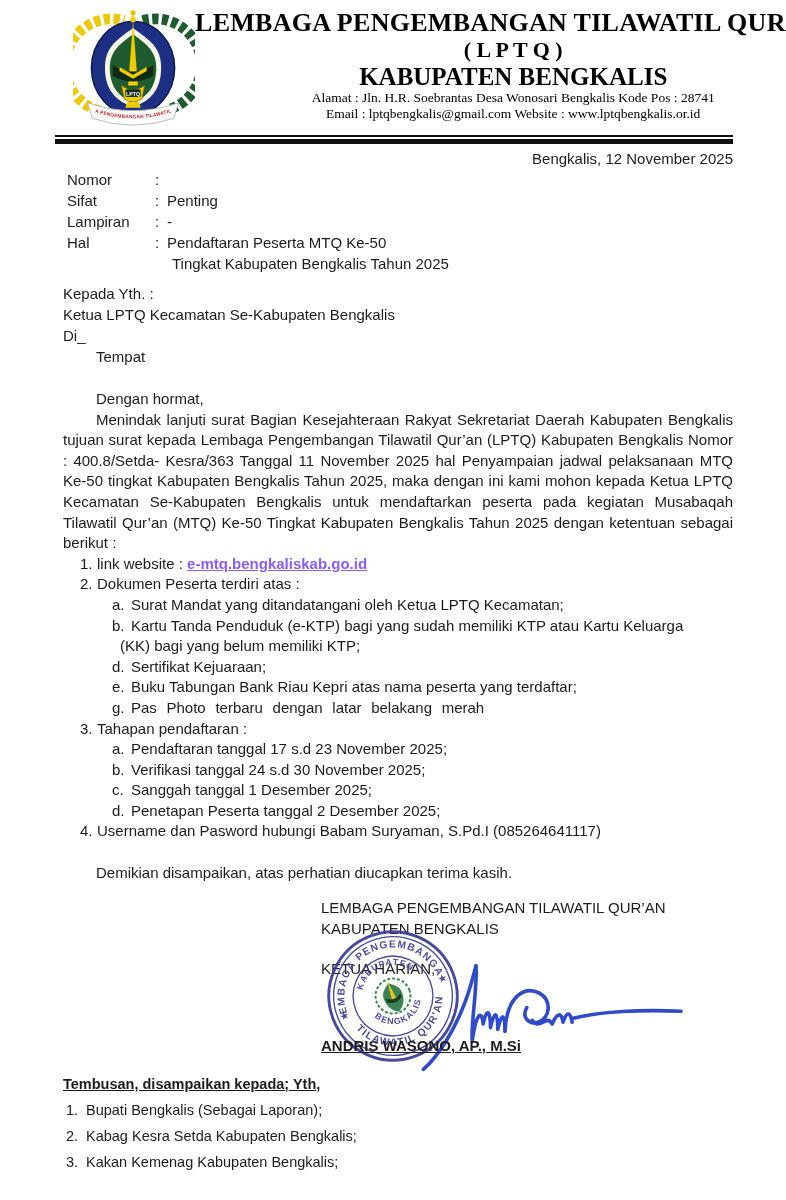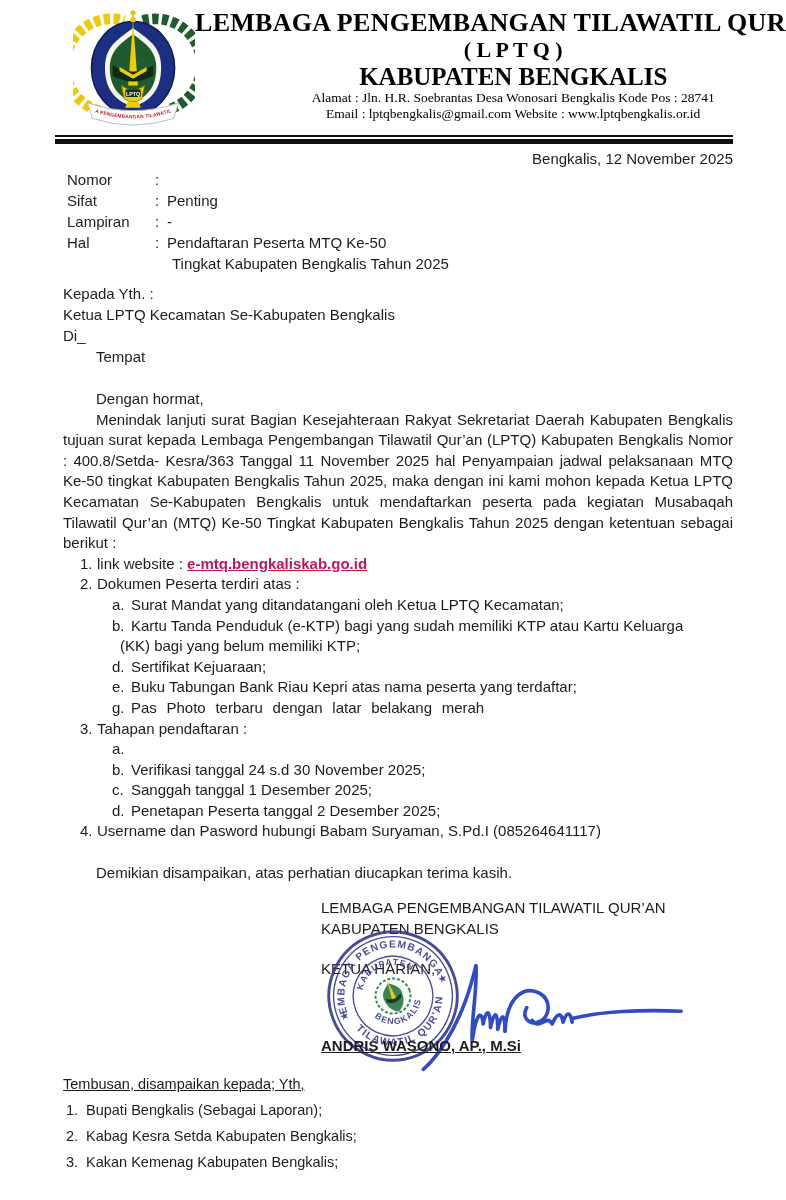--- a/index.html
+++ b/index.html
@@ -42,34 +42,34 @@
   .para { margin:0; text-align:justify; text-indent:33px; }
 
   .li  { display:flex; }
   .li  .num { flex:0 0 17px; margin-left:17px; }
   .li  .txt { flex:1; }
   .sub { display:flex; }
   .sub .num { flex:0 0 19px; margin-left:49px; }
   .sub .txt { flex:1; }
   .outdent { margin-left:-11px; }
   .g-just { word-spacing:5.5px; }
-  .weblink { font-weight:bold; text-decoration:underline; color:#be185d; }
+  .weblink { font-weight:bold; text-decoration:underline; color:#8b5cf6; }
 
   .closing { margin-top:21px; padding-left:33px; }
 
   
   .sig-block { position:relative; margin:13px 0 0 258px; width:372px; line-height:21px; }
   .sig-role { margin-top:19px; }
   .sig-name { margin-top:56px; font-weight:bold; text-decoration:underline; position:relative; z-index:3; }
   .stamp-svg { position:absolute; left:4px; top:31px; width:136px; height:136px; transform:rotate(-21deg); opacity:0.93; z-index:1; }
   .ink-svg   { position:absolute; left:92px; top:58px; width:282px; height:118px; z-index:2; }
 
   
   .tembusan { margin-top:18px; font-size:14.5px; line-height:21px; }
-  .t-head { text-decoration:underline; display:inline-block; }
+  .t-head { text-decoration:underline; display:inline-block;font-weight:bold; }
   .t-item { display:flex; margin-top:5px; }
   .t-item .num { flex:0 0 20px; margin-left:3px; }
 </style>
 </head>
 <body>
 
 <div class="page">
 
   <header class="letterhead">
     <svg class="logo-svg" viewBox="0 0 124 126" aria-hidden="true">
@@ -187,20 +187,21 @@
         <span class="num">g.</span>
         <div class="txt g-just">Pas Photo terbaru dengan latar belakang merah</div>
       </div>
 
       <div class="li">
         <span class="num">3.</span>
         <div class="txt">Tahapan pendaftaran :</div>
       </div>
       <div class="sub">
         <span class="num">a.</span>
+        <div class="txt">Pendaftaran tanggal 17 s.d 23 November 2025;</div>
       </div>
       <div class="sub">
         <span class="num">b.</span>
         <div class="txt">Verifikasi tanggal 24 s.d 30 November 2025;</div>
       </div>
       <div class="sub">
         <span class="num">c.</span>
         <div class="txt">Sanggah tanggal 1 Desember 2025;</div>
       </div>
       <div class="sub">

